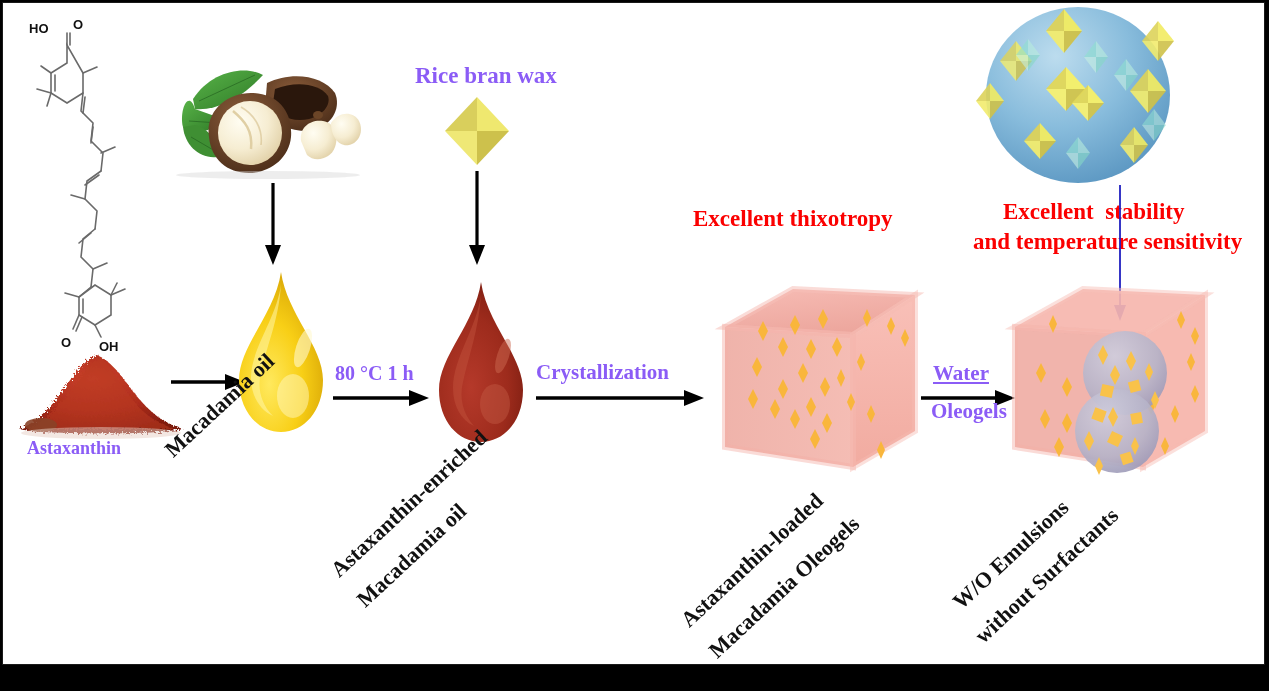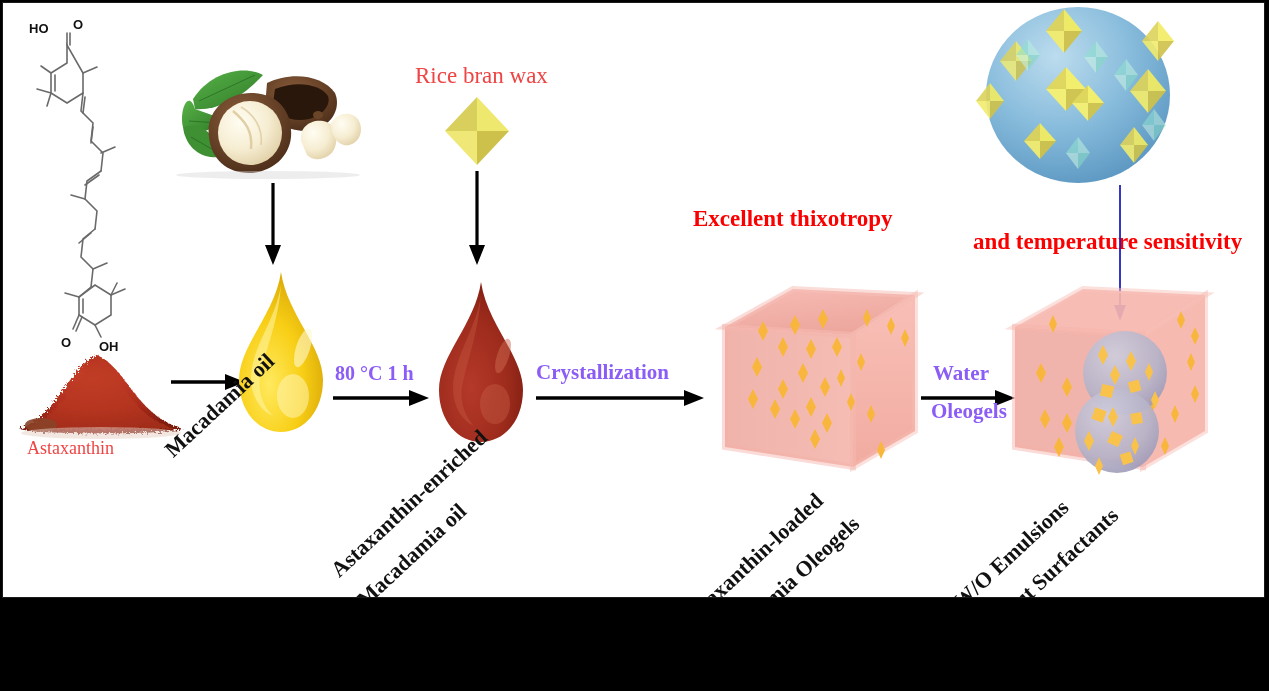--- a/index.html
+++ b/index.html
@@ -2,26 +2,26 @@
 <html><head>
 <meta charset="utf-8">
 <style>
   html,body{margin:0;padding:0;background:#000;}
   #canvas{
     position:relative;width:1269px;height:691px;
     background:#000;overflow:hidden;
     font-family:"Liberation Serif", serif;
   }
   #sheet{
-    position:absolute;left:2px;top:2px;width:1263px;height:596px;
+    position:absolute;left:2px;top:2px;width:1263px;height:663px;
     background:#ffffff;border:1px solid #1a1a1a;box-sizing:border-box;
     overflow:hidden;
   }
   .abs{position:absolute;}
-  .lbl{font-weight:normal;color:#ef4444;white-space:pre;line-height:1.12;}
+  .lbl{font-weight:bold;color:#8b5cf6;white-space:pre;line-height:1.12;}
   .blue{color:#8b5cf6;font-weight:bold;white-space:pre;line-height:1.2;}
   .red{color:#fb0000;font-weight:bold;white-space:pre;line-height:1.14;text-align:left;}
   .rot{transform-origin:left top;font-weight:bold;color:#111;white-space:pre;line-height:1.25;}
   svg{display:block;overflow:visible;}
 </style>
 </head>
 <body>
 
 <div id="canvas">
  <div id="sheet">
@@ -266,21 +266,21 @@
         <polygon points="100,148 105,158 100,168 95,158"></polygon>
             <polygon points="60,118 65,128 60,138 55,128"></polygon>
         <polygon points="166,160 170,169 166,178 162,169"></polygon>
             <polygon points="126,88 130,97 126,106 122,97"></polygon>
       </g>
     </svg>
   </div>
   <div class="abs rot" style="left:672px;top:610px;font-size:22px;transform:rotate(-43deg);">Astaxanthin-loaded</div>
   <div class="abs rot" style="left:700px;top:641px;font-size:22px;transform:rotate(-43deg);">Macadamia Oleogels</div>
 
-  <div class="abs blue" style="left:930px;top:358px;font-size:21px;">Water</div>
+  <div class="abs blue" style="left:930px;top:358px;font-size:21px;text-decoration:underline;">Water</div>
   <div class="abs" style="left:918px;top:384px;">
     <svg width="96" height="22" viewBox="0 0 96 22">
       <line x1="0" y1="11" x2="78" y2="11" stroke="#000" stroke-width="3.6"></line>
       <polygon points="94,11 74,3 74,19" fill="#000"></polygon>
     </svg>
   </div>
   <div class="abs blue" style="left:928px;top:396px;font-size:21px;">Oleogels</div>
 
   <div class="abs" style="left:965px;top:2px;">
     <svg width="220" height="186" viewBox="0 0 220 186">
@@ -374,20 +374,21 @@
         <g opacity="0.9">
           <polygon points="166,122 152,140 166,140" fill="#ddd35a"></polygon>
               <polygon points="166,122 180,140 166,140" fill="#f2ec62"></polygon>
           <polygon points="166,158 152,140 166,140" fill="#f2ec6e"></polygon>
               <polygon points="166,158 180,140 166,140" fill="#cfc24a"></polygon>
         </g>
       </g>
     </svg>
   </div>
 
+  <div class="abs red" style="left:1000px;top:196px;font-size:23px;width:258px;">Excellent  stability</div>
   <div class="abs red" style="left:970px;top:226px;font-size:23px;width:300px;">and temperature sensitivity</div>
 
   <div class="abs" style="left:1108px;top:182px;">
     <svg width="18" height="138" viewBox="0 0 18 138">
       <line x1="9" y1="0" x2="9" y2="124" stroke="#2020c0" stroke-width="1.8"></line>
       <polygon points="9,136 3,120 15,120" fill="#2020c0"></polygon>
     </svg>
   </div>
 
   <div class="abs" style="left:1002px;top:278px;">

